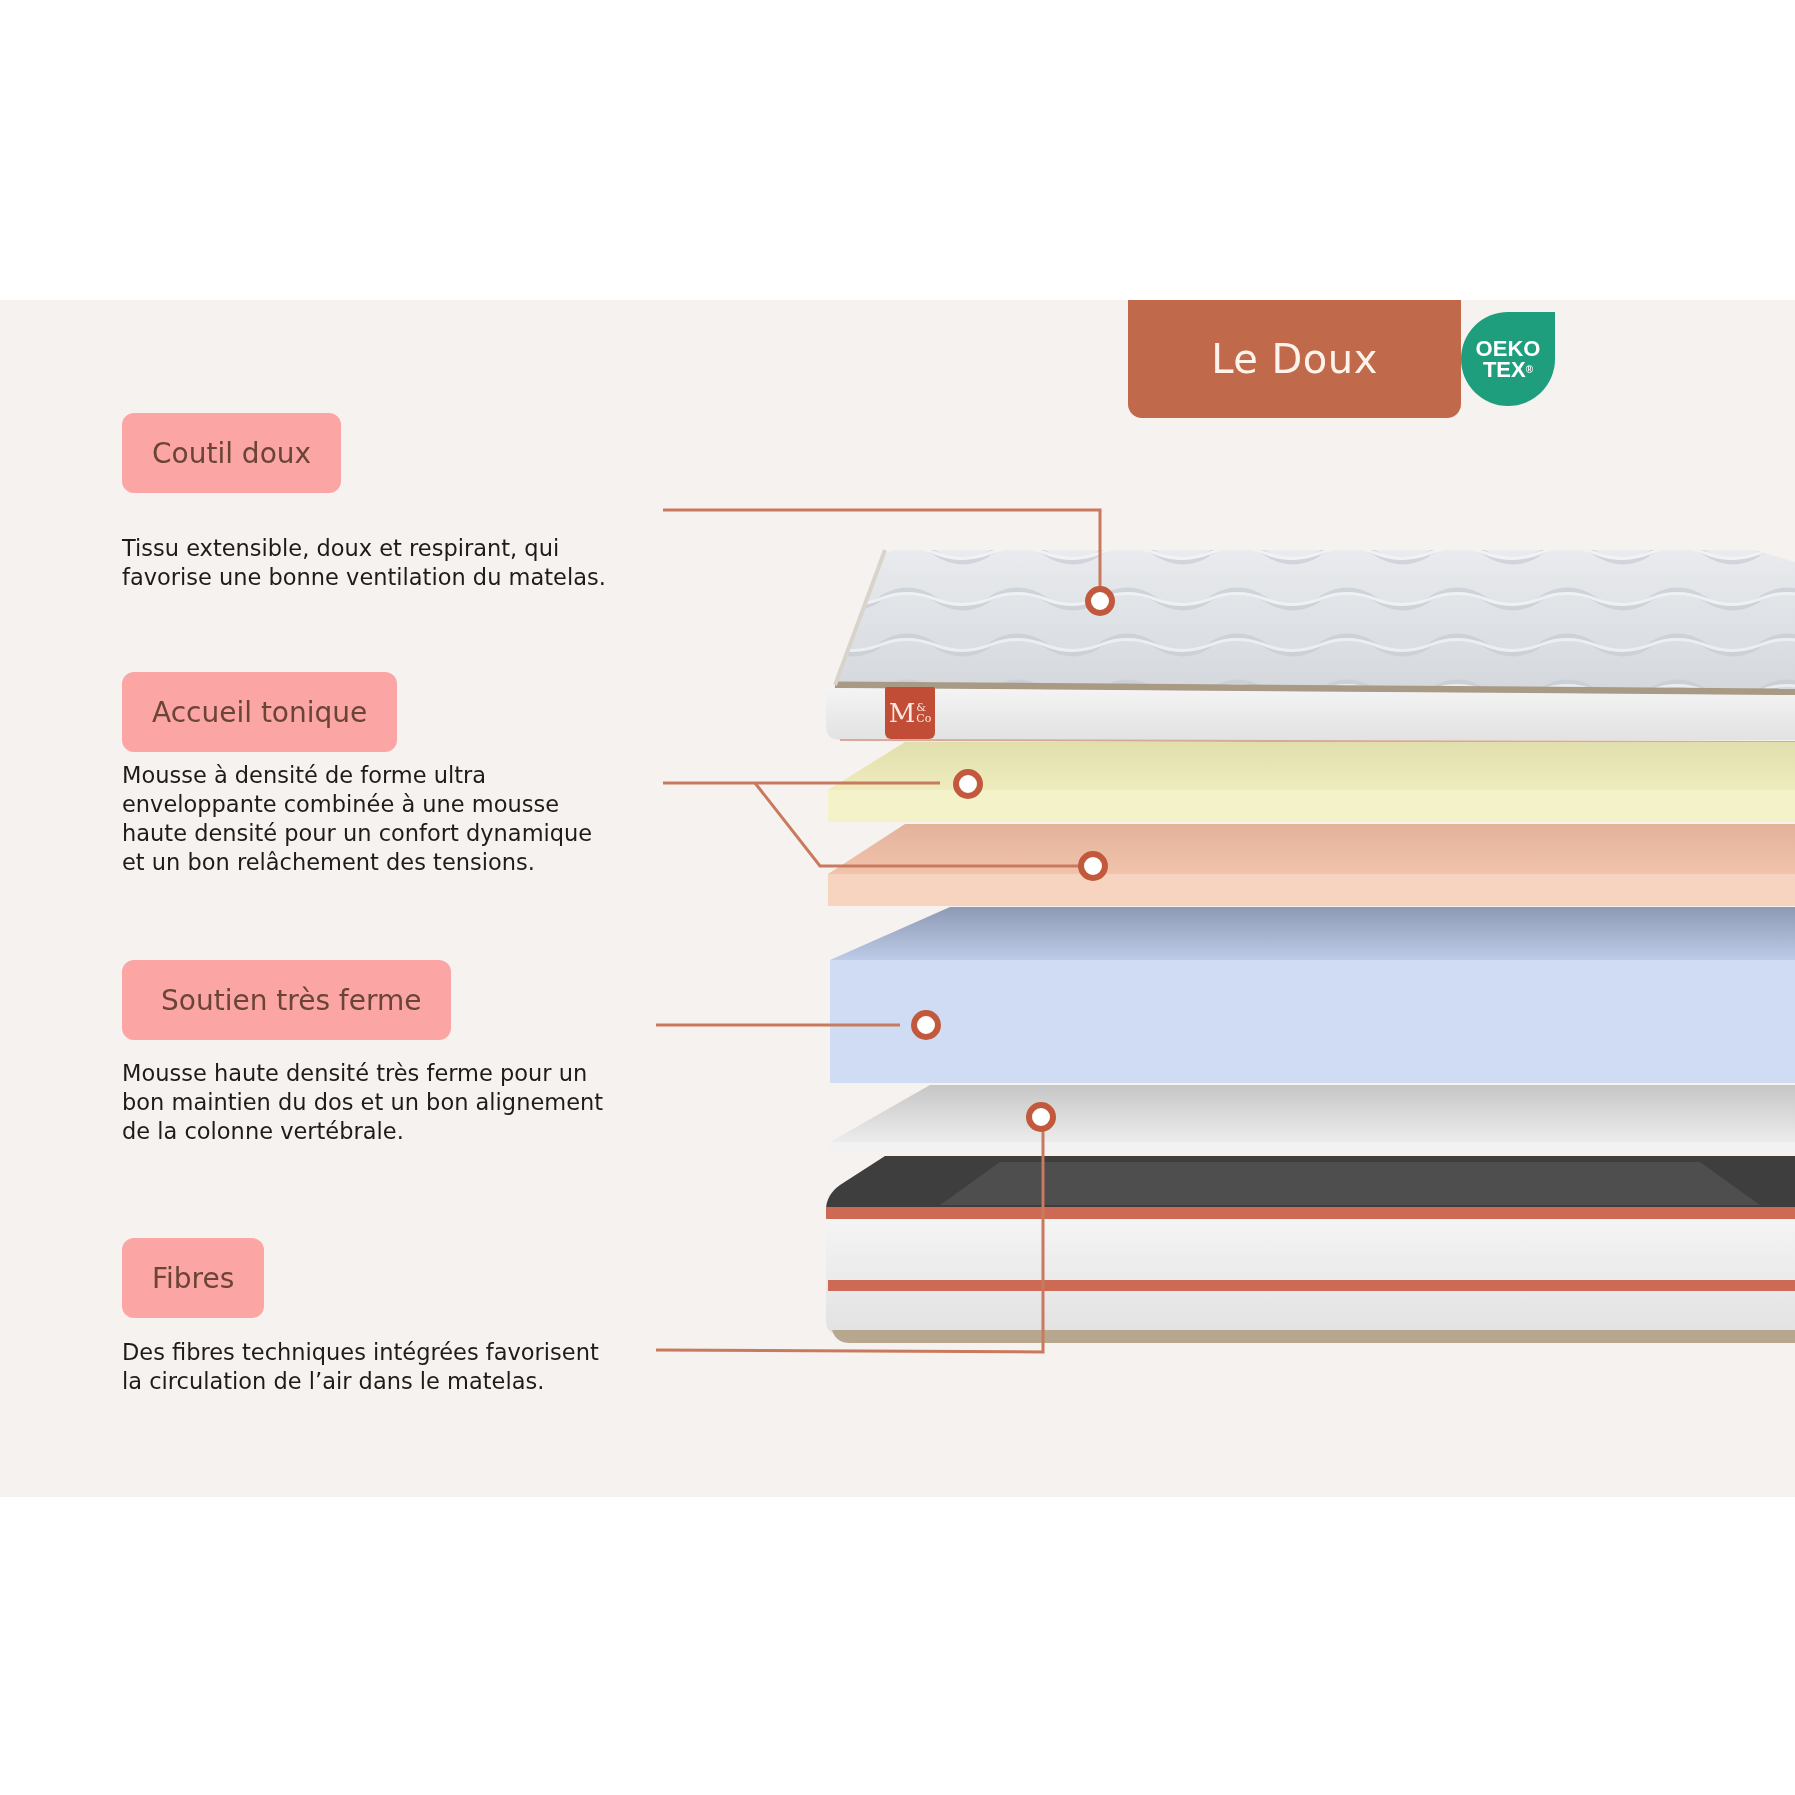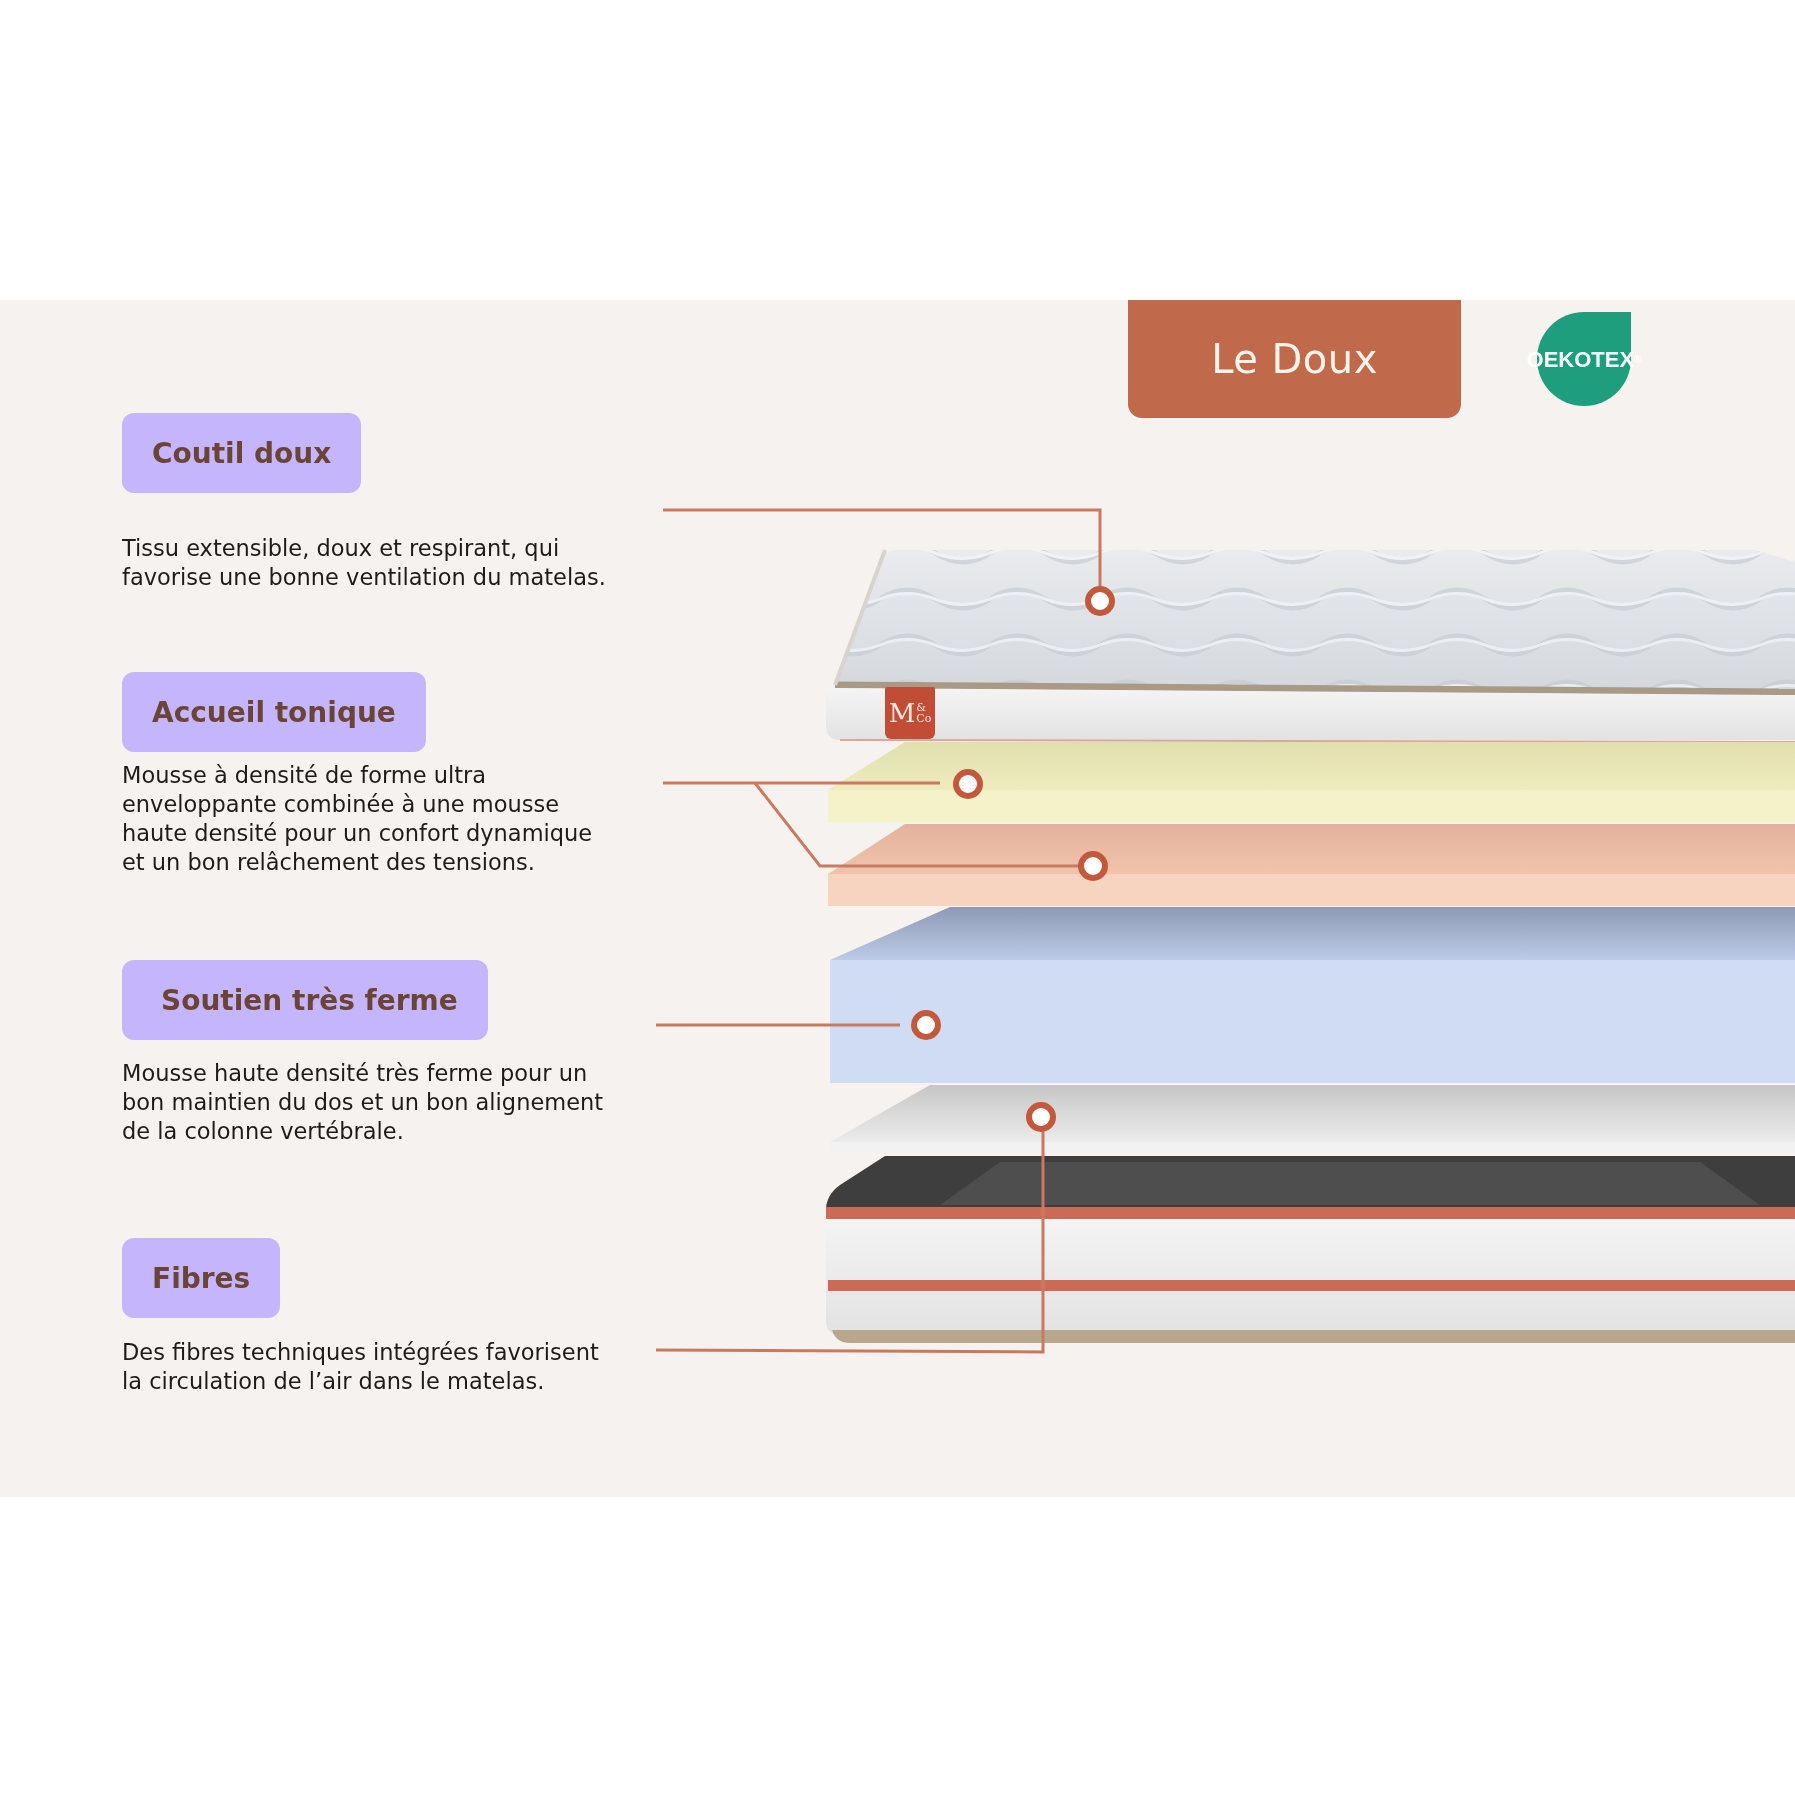--- a/index.html
+++ b/index.html
@@ -2,26 +2,26 @@
 <html><head>
 <meta charset="utf-8">
 <style>
   html, body { margin:0; padding:0; }
   body { width:1795px; height:1795px; background:#ffffff; position:relative; overflow:hidden;
          font-family:"DejaVu Sans", "Liberation Sans", sans-serif; }
   .panel { position:absolute; left:0; top:300px; width:1795px; height:1197px; background:#f6f2ef; overflow:hidden; }
   .title-tab { position:absolute; left:1128px; top:0; width:333px; height:118px; background:#c0694b;
                border-radius:0 0 14px 14px; display:flex; align-items:center; justify-content:center;
                color:#fdf3ea; font-size:40px; letter-spacing:0.5px; }
-  .oeko { position:absolute; left:1537px; top:12px; width:94px; height:94px; background:#1f9e7e;
-          border-radius:50% 0 50% 50%; display:flex; flex-direction:row; align-items:center; justify-content:center;
+  .oeko { position:absolute; left:1461px; top:12px; width:94px; height:94px; background:#1f9e7e;
+          border-radius:50% 0 50% 50%; display:flex; flex-direction:column; align-items:center; justify-content:center;
           color:#ffffff; font-family:"Liberation Sans", sans-serif; font-weight:bold; font-size:22px; line-height:21px; }
   .oeko sup { font-size:10px; vertical-align:top; }
-  .feature-label { position:absolute; left:122px; height:80px; background:#c4b5fd; border-radius:12px;
-                   display:flex; align-items:center; padding:0 30px; color:#6b4438; font-size:28px; box-sizing:border-box;font-weight:bold; }
+  .feature-label { position:absolute; left:122px; height:80px; background:#fca5a5; border-radius:12px;
+                   display:flex; align-items:center; padding:0 30px; color:#6b4438; font-size:28px; box-sizing:border-box; }
   .feature-desc { position:absolute; left:122px; width:560px; color:#1e1c1b; font-size:22.5px; line-height:29px; }
   svg.overlay { position:absolute; left:0; top:0; }
   .brand-tag { position:absolute; left:885px; top:387px; width:50px; height:52px; background:#c24d37;
                border-radius:2px 2px 6px 6px; color:#fbe9e0; font-family:"DejaVu Serif", serif; font-size:26px;
                display:flex; align-items:center; justify-content:center; }
   .brand-tag small { font-size:11px; line-height:11px; display:inline-block; margin-left:1px; }
 </style>
 </head>
 <body>
 

